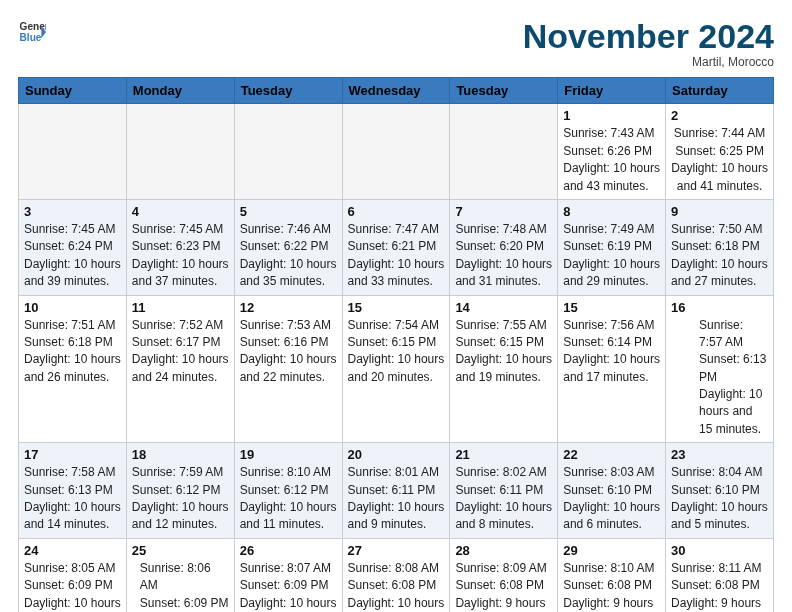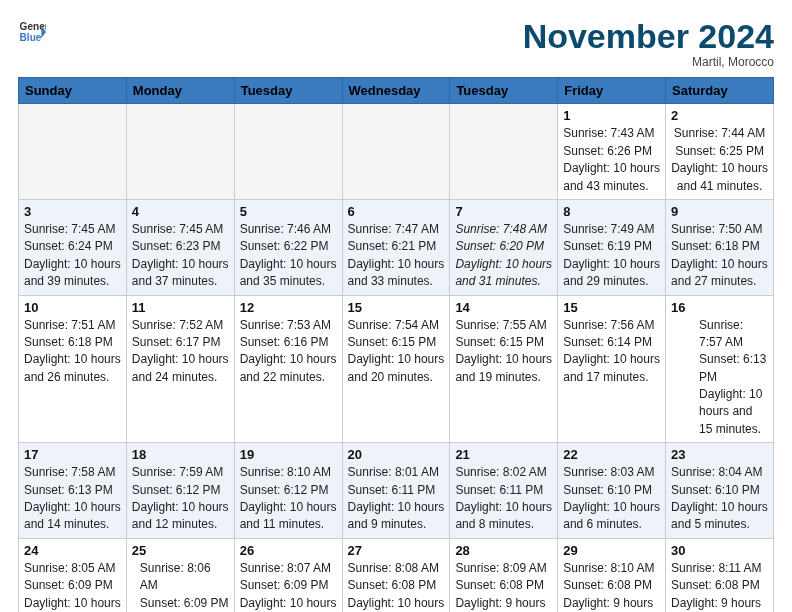--- a/index.html
+++ b/index.html
@@ -159,21 +159,21 @@
 Daylight: 10 hours and 35 minutes.</div>
           </td>
           <td>
             <div class="day-number">6</div>
             <div class="day-info" style="white-space: pre-line;">Sunrise: 7:47 AM
 Sunset: 6:21 PM
 Daylight: 10 hours and 33 minutes.</div>
           </td>
           <td>
             <div class="day-number">7</div>
-            <div class="day-info" style="white-space: pre-line; font-style: italic;">Sunrise: 7:48 AM
+            <div class="day-info" style="white-space: pre-line;">Sunrise: 7:48 AM
 Sunset: 6:20 PM
 Daylight: 10 hours and 31 minutes.</div>
           </td>
           <td>
             <div class="day-number">8</div>
             <div class="day-info" style="white-space: pre-line;">Sunrise: 7:49 AM
 Sunset: 6:19 PM
 Daylight: 10 hours and 29 minutes.</div>
           </td>
           <td>

